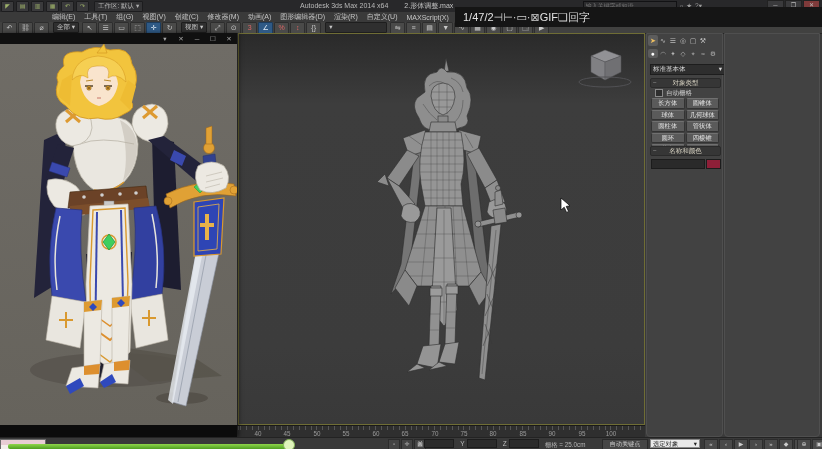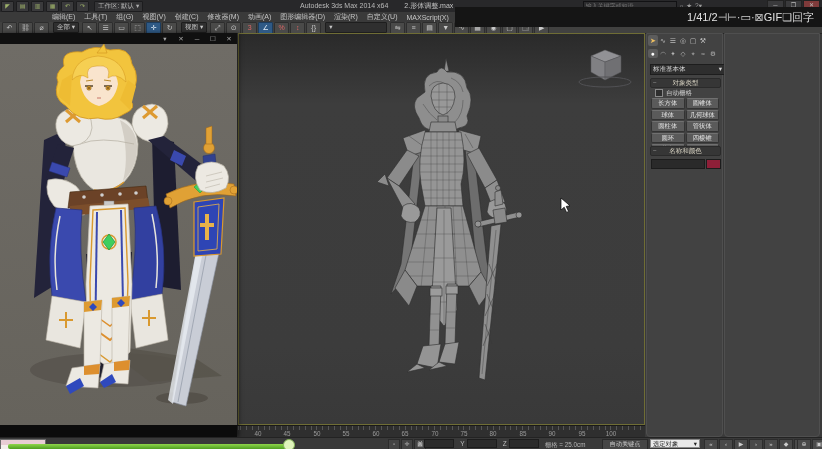--- a/index.html
+++ b/index.html
@@ -30,21 +30,21 @@
   #maintoolbar{left:0;top:22px;width:822px;height:12px;background:#414140;border-bottom:1px solid #262626;
                display:flex;align-items:center;padding-left:2px;box-sizing:border-box;}
   .tbtn{width:13px;height:10px;margin-right:1px;background:#4a4a49;border:1px solid #2e2e2e;color:#c9c9c9;
         font-size:7px;line-height:9px;text-align:center;border-radius:1px;flex:none;}
   .tbtn.blue{background:#2f5a86;border-color:#1d3c5c;color:#dce9f5;}
   .tbtn.red{color:#d66;}
   .tcombo{height:9px;background:#2f2f2f;border:1px solid #1e1e1e;color:#c9c9c9;font-size:6.5px;
           line-height:8px;padding:0 3px;margin:0 3px;border-radius:1px;flex:none;}
   
   #recorder{left:455px;top:7px;width:367px;height:20px;background:#151515;display:flex;align-items:center;
-            gap:0;z-index:40;padding:0 8px;box-sizing:border-box;justify-content:flex-end;}
+            gap:0;z-index:40;padding:0 8px;box-sizing:border-box;justify-content:flex-start;}
   .rec-item{color:#e3e3e3;font-size:11px;flex:none;}
   .rec-ico{color:#cfcfcf;font-size:11px;flex:none;}
   
   #viewer{left:0;top:33px;width:237px;height:404px;background:#0f0f0f;z-index:30;box-shadow:2px 0 4px rgba(0,0,0,.5);}
   #viewer-titlebar{left:0;top:0;width:237px;height:11px;background:#101010;display:flex;justify-content:flex-end;
                    align-items:center;gap:0;}
   .vbtn{width:16px;height:10px;color:#a8a8a8;font-size:6.5px;line-height:10px;text-align:center;}
   #viewer-canvas{left:0;top:11px;width:237px;height:381px;}
   #viewer-bottombar{left:0;top:392px;width:237px;height:12px;background:#0c0c0c;}
   
@@ -172,21 +172,21 @@
     <div class="tbtn">∿</div>
     <div class="tbtn">▦</div>
     <div class="tbtn">◉</div>
     <div class="tbtn">▢</div>
     <div class="tbtn">🗔</div>
     <div class="tbtn">▶</div>
   </div>
 
   <div id="recorder" class="abs">
     <span class="rec-item">1/4</span>
-    <span class="rec-item">1/2</span>
+    <span class="rec-item">7/2</span>
     <span class="rec-ico">⊣⊢</span>
     <span class="rec-ico">·▭·</span>
     <span class="rec-ico">⊠</span>
     <span class="rec-item">GIF</span>
     <span class="rec-ico">❏</span>
     <span class="rec-ico">回</span>
     <span class="rec-item">字</span>
   </div>
 
   <div id="viewer" class="abs">

